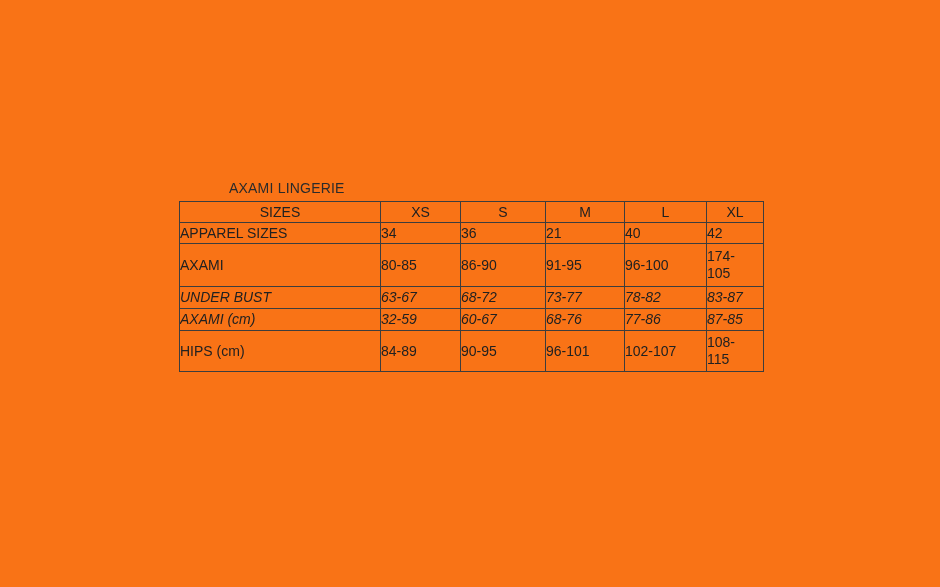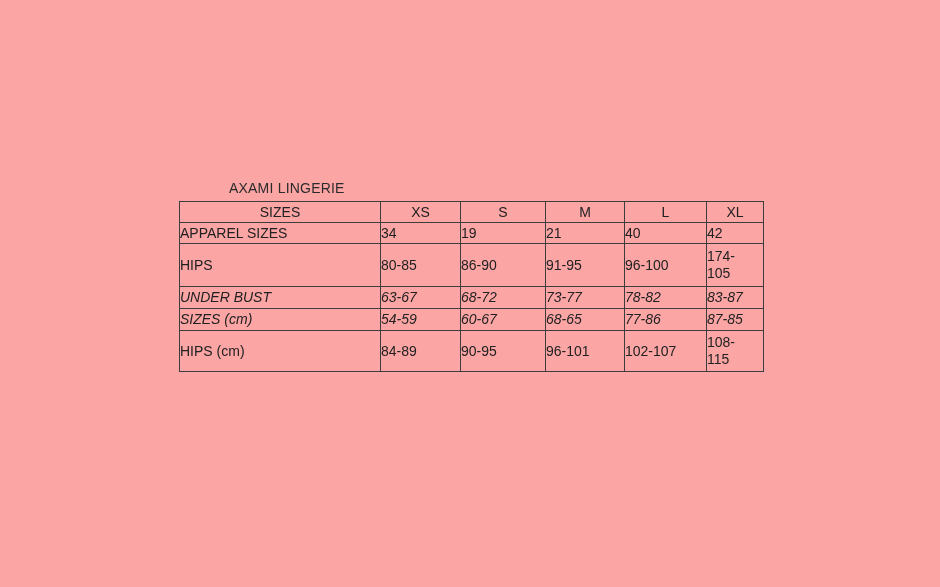--- a/index.html
+++ b/index.html
@@ -5,21 +5,21 @@
   html, body {
     margin: 0;
     padding: 0;
     background: #ffffff;
     font-family: "Liberation Sans", sans-serif;
   }
   #canvas {
     position: relative;
     width: 940px;
     height: 587px;
-    background: #fca5a5;
+    background: #f97316;
     overflow: hidden;
     color: #212121;
   }
   #chart-title {
     position: absolute;
     left: 229px;
     top: 181px;
     font-size: 14px;
     line-height: 15px;
     color: #2b2b2b;
@@ -76,47 +76,47 @@
         <th>SIZES</th>
         <th>XS</th>
         <th>S</th>
         <th>M</th>
         <th>L</th>
         <th>XL</th>
       </tr>
       <tr class="h-small">
         <td>APPAREL SIZES</td>
         <td>34</td>
-        <td>19</td>
+        <td>36</td>
         <td>21</td>
         <td>40</td>
         <td>42</td>
       </tr>
       <tr class="h-tall valign-bottom">
-        <td>HIPS</td>
+        <td>AXAMI</td>
         <td>80-85</td>
         <td>86-90</td>
         <td>91-95</td>
         <td>96-100</td>
         <td>174-
 105</td>
       </tr>
       <tr class="h-mid">
         <td>UNDER BUST</td>
         <td>63-67</td>
         <td>68-72</td>
         <td>73-77</td>
         <td>78-82</td>
         <td>83-87</td>
       </tr>
       <tr class="h-mid">
-        <td>SIZES (cm)</td>
-        <td>54-59</td>
+        <td>AXAMI (cm)</td>
+        <td>32-59</td>
         <td>60-67</td>
-        <td>68-65</td>
+        <td>68-76</td>
         <td>77-86</td>
         <td>87-85</td>
       </tr>
       <tr class="h-tall2 valign-bottom">
         <td>HIPS (cm)</td>
         <td>84-89</td>
         <td>90-95</td>
         <td>96-101</td>
         <td>102-107</td>
         <td>108-

